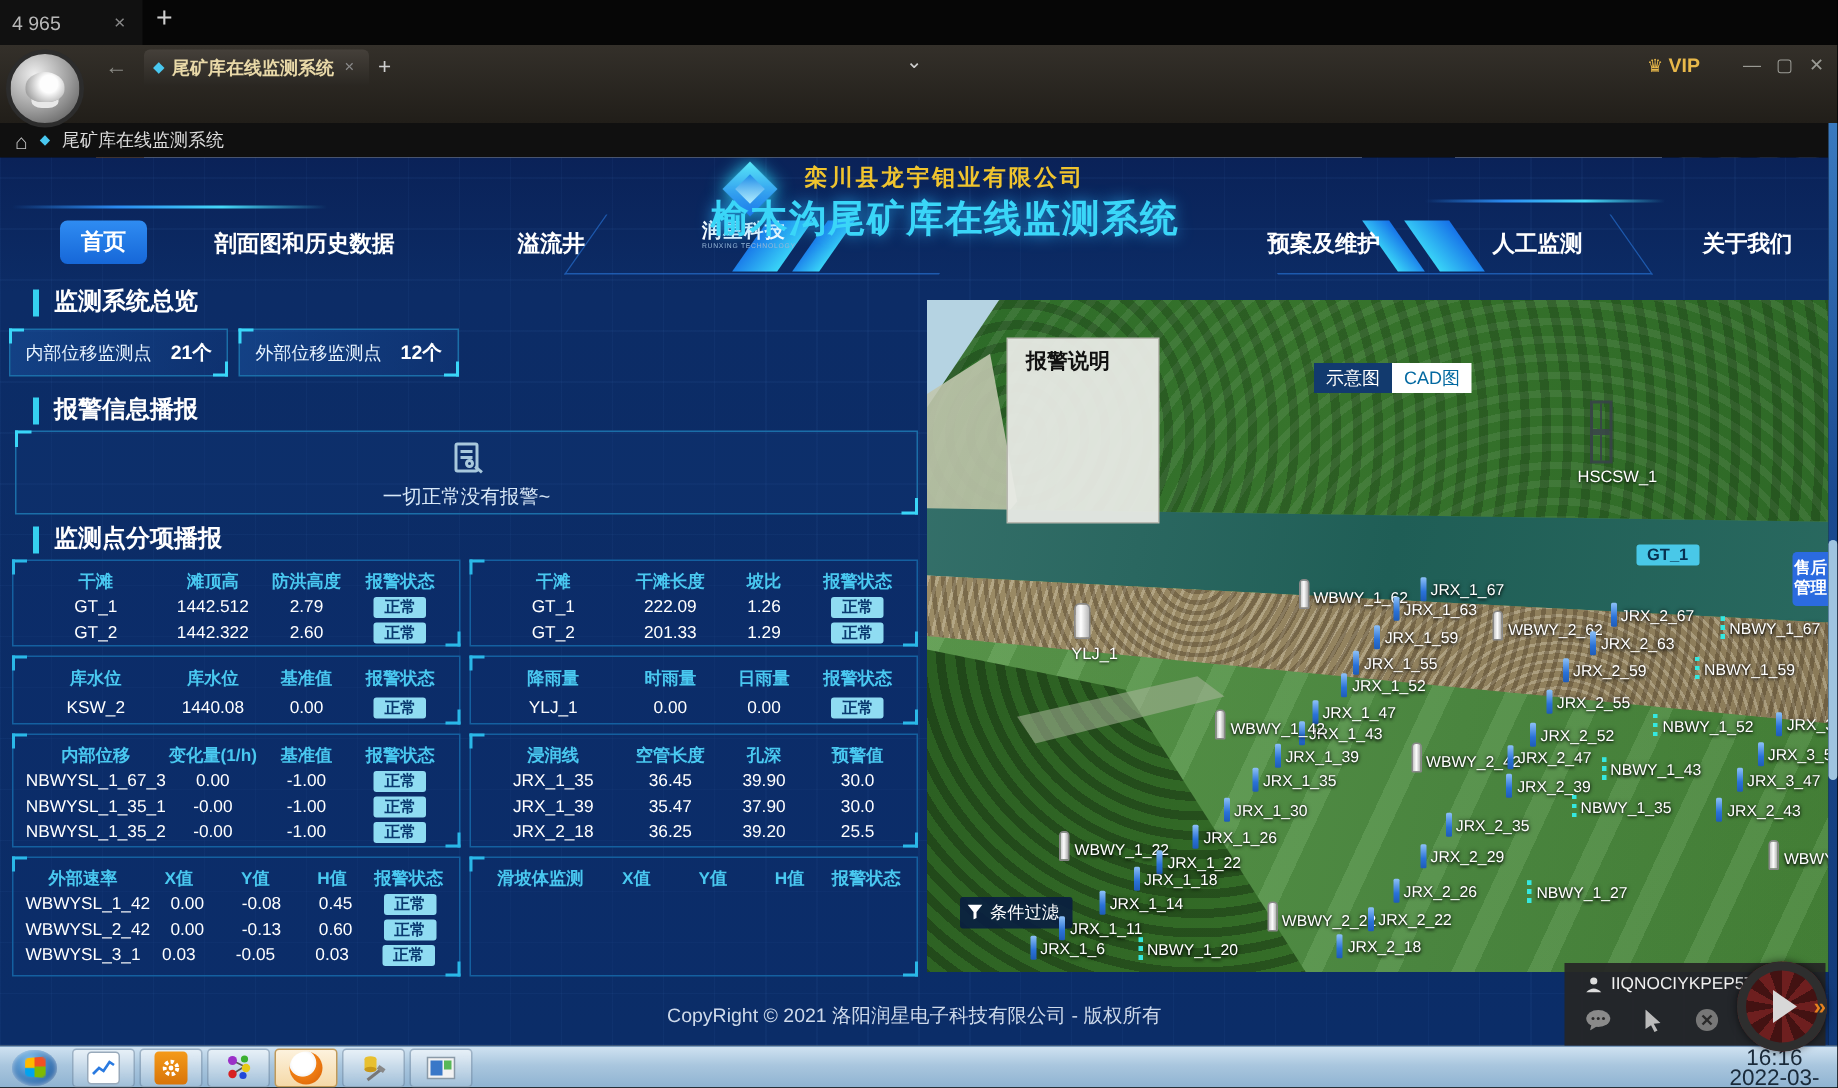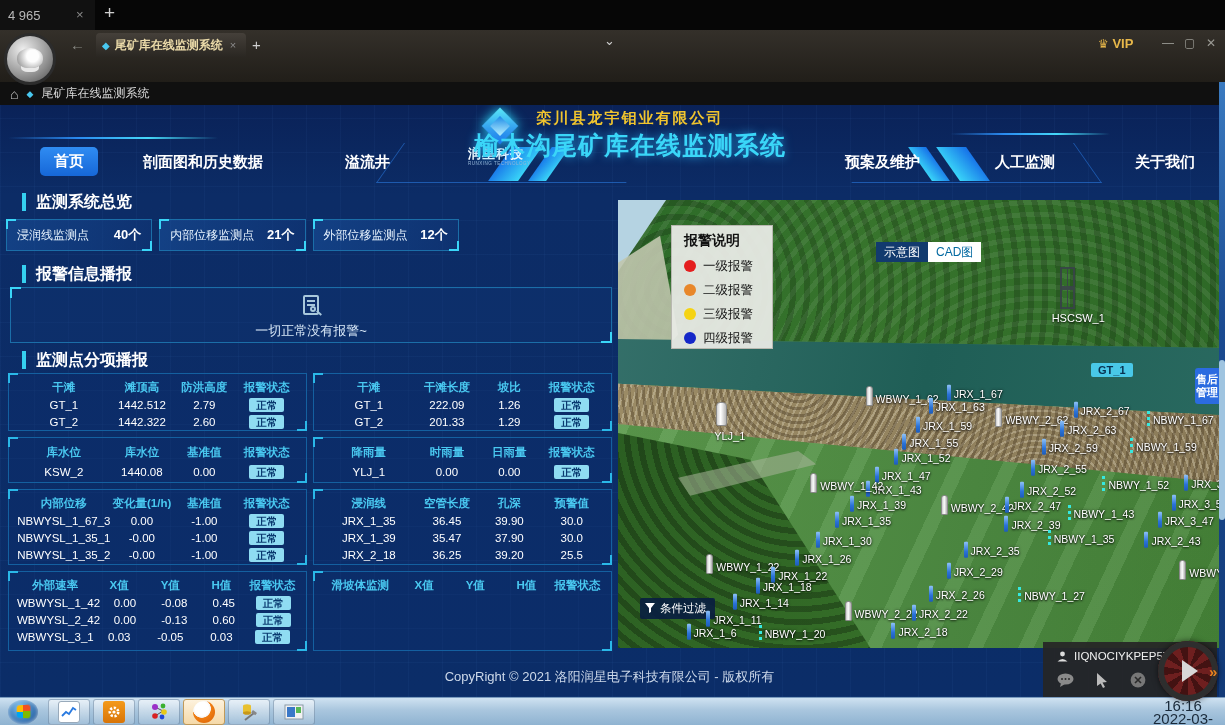--- a/index.html
+++ b/index.html
@@ -296,24 +296,20 @@
         <div class="nav-item">剖面图和历史数据</div>
         <div class="nav-item">溢流井</div>
         <div class="nav-item">预案及维护</div>
         <div class="nav-item">人工监测</div>
         <div class="nav-item">关于我们</div>
       </div>
 
     <div class="sec-title t-overview">监测系统总览</div>
     <div class="stats-row" id="stats">
         <div class="stat-box">
-          <span class="stat-label">浸润线监测点</span>
-          <span class="stat-value">40个</span>
-        </div>
-        <div class="stat-box">
           <span class="stat-label">内部位移监测点</span>
           <span class="stat-value">21个</span>
         </div>
         <div class="stat-box">
           <span class="stat-label">外部位移监测点</span>
           <span class="stat-value">12个</span>
         </div>
       </div>
 
     <div class="sec-title t-alarm">报警信息播报</div>
@@ -495,38 +491,20 @@
       <div class="m-forest"></div>
       <div class="m-sky"></div>
       <div class="m-cliff"></div>
       <div class="m-water"></div>
       <div class="m-rock"></div>
       <div class="m-trees"></div>
       <div class="m-road"></div>
 
       <div class="legend">
         <div class="legend-title">报警说明</div>
-        <div id="legend-items">
-            <div class="leg-item">
-              <span class="leg-dot" style="background: rgb(228, 30, 30);"></span>
-              <span class="leg-label">一级报警</span>
-            </div>
-            <div class="leg-item">
-              <span class="leg-dot" style="background: rgb(232, 135, 42);"></span>
-              <span class="leg-label">二级报警</span>
-            </div>
-            <div class="leg-item">
-              <span class="leg-dot" style="background: rgb(245, 211, 19);"></span>
-              <span class="leg-label">三级报警</span>
-            </div>
-            <div class="leg-item">
-              <span class="leg-dot" style="background: rgb(20, 39, 200);"></span>
-              <span class="leg-label">四级报警</span>
-            </div>
-          </div>
       </div>
 
       <div class="viewbtns" id="viewbtns">
           <span class="vbtn on">示意图</span>
           <span class="vbtn off">CAD图</span>
         </div>
 
       <div class="hscsw">
         <div class="tower"></div>
         <div class="hlabel">HSCSW_1</div>

